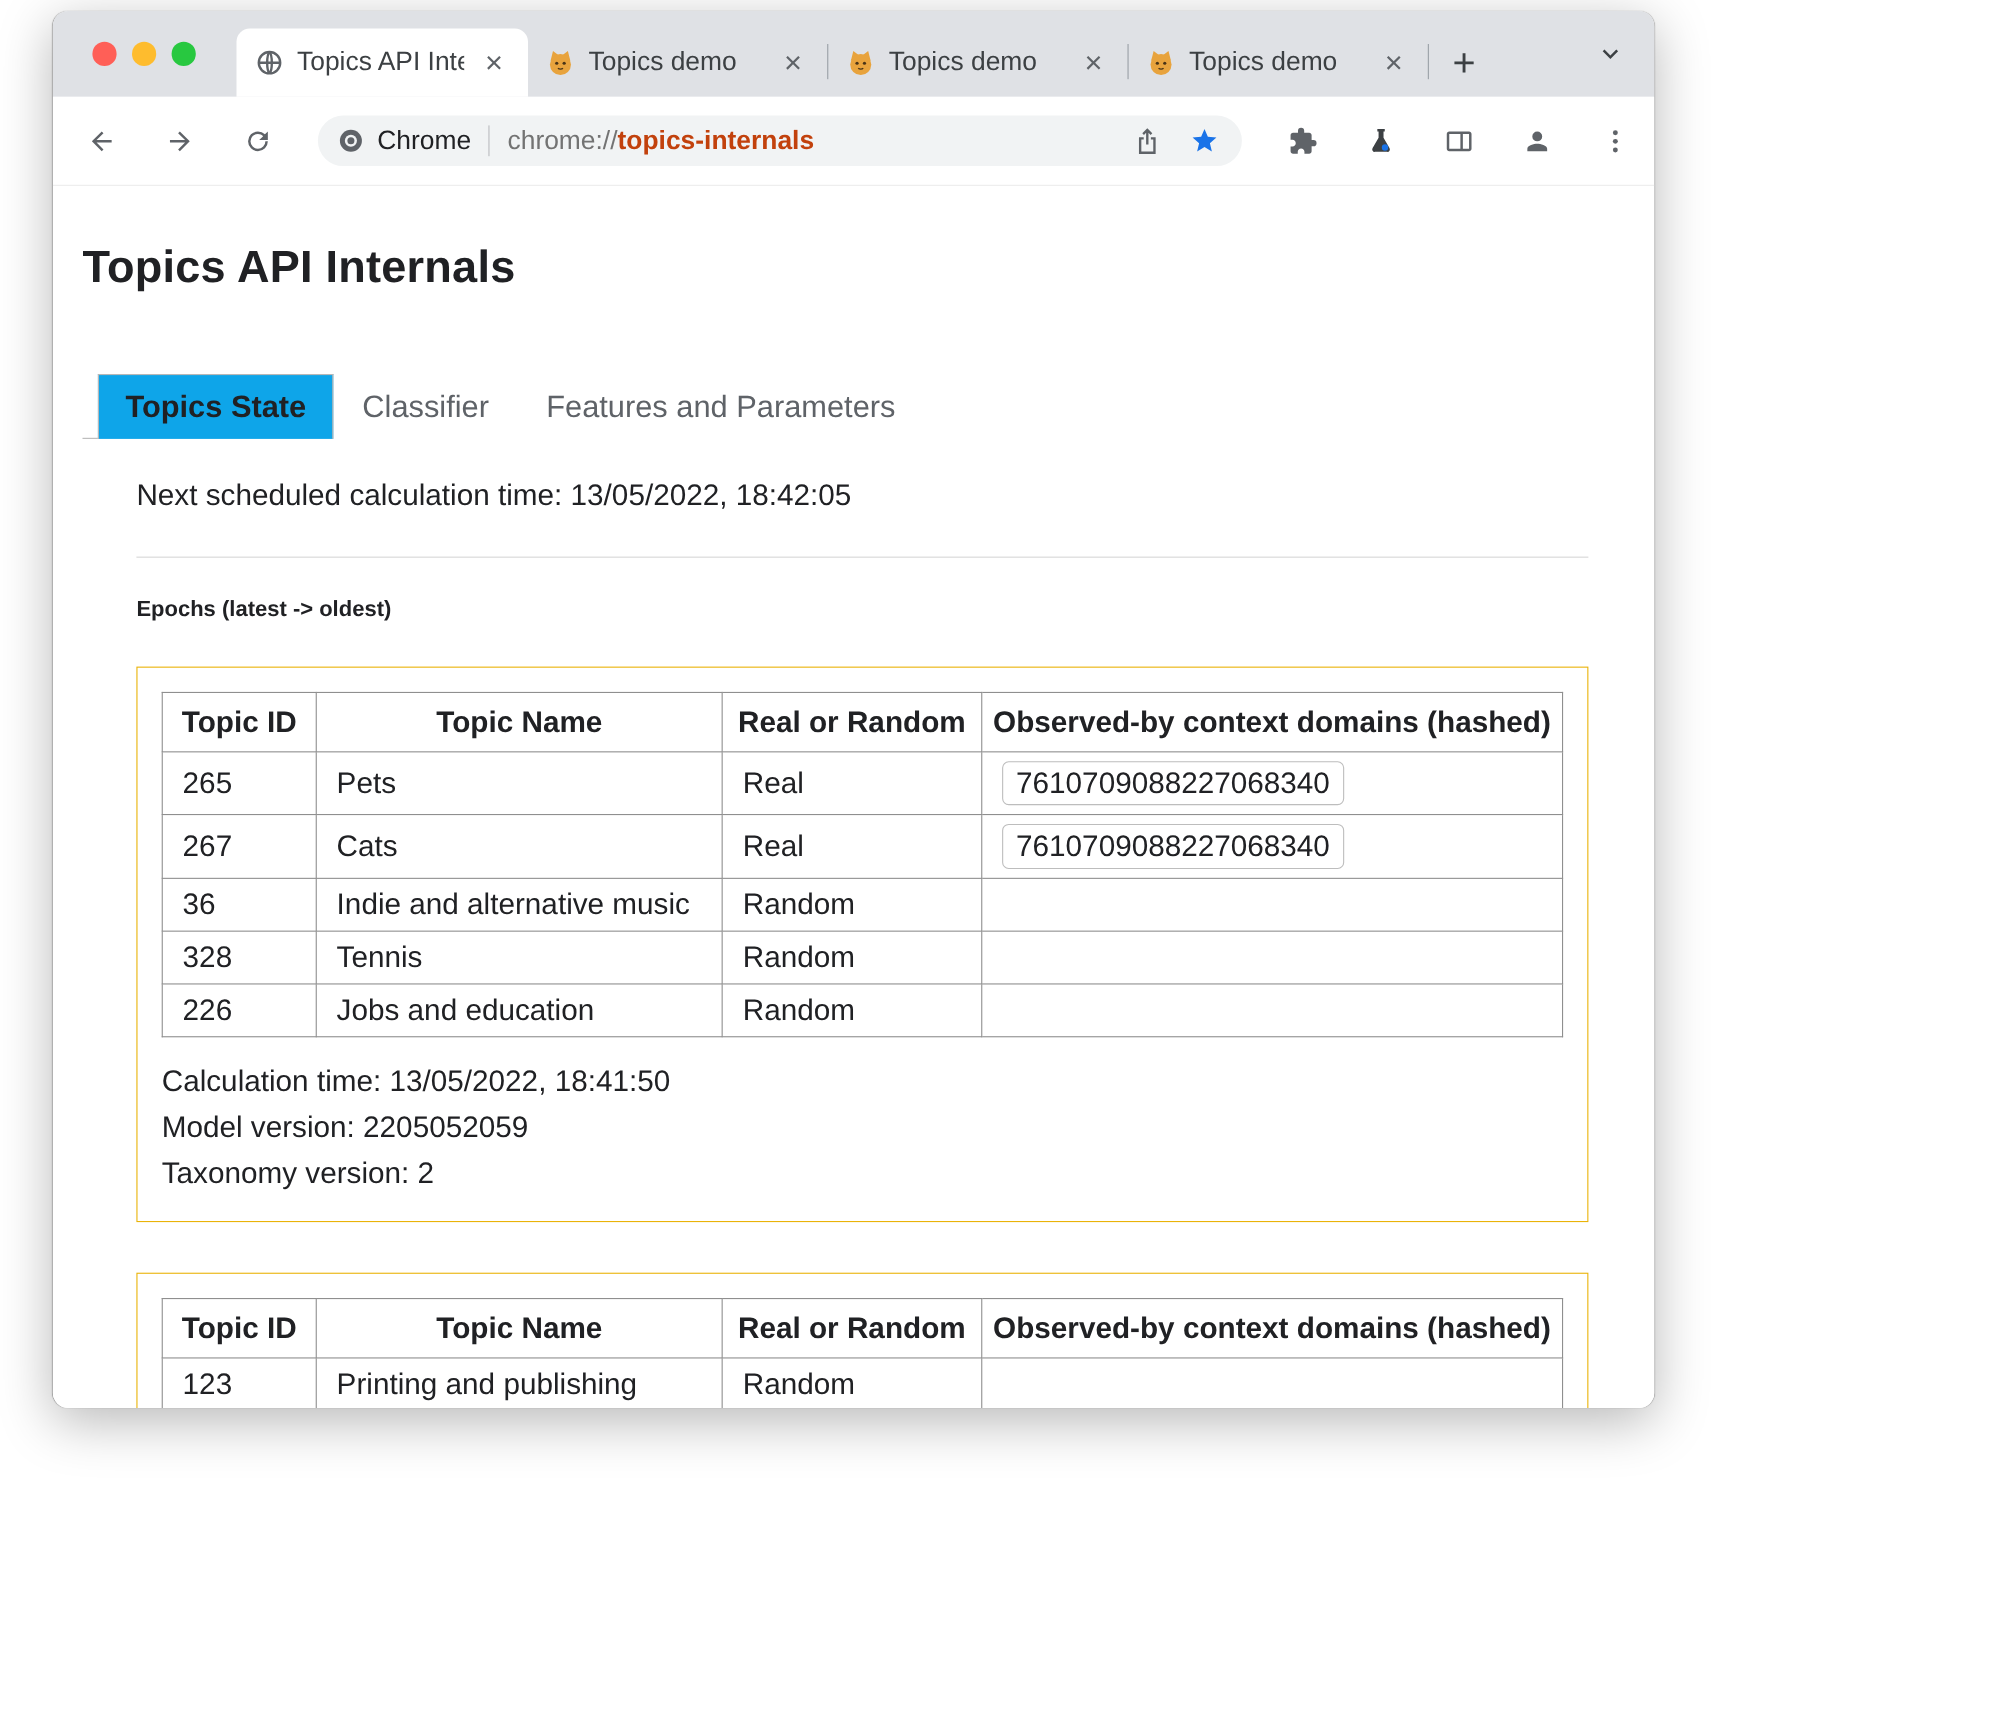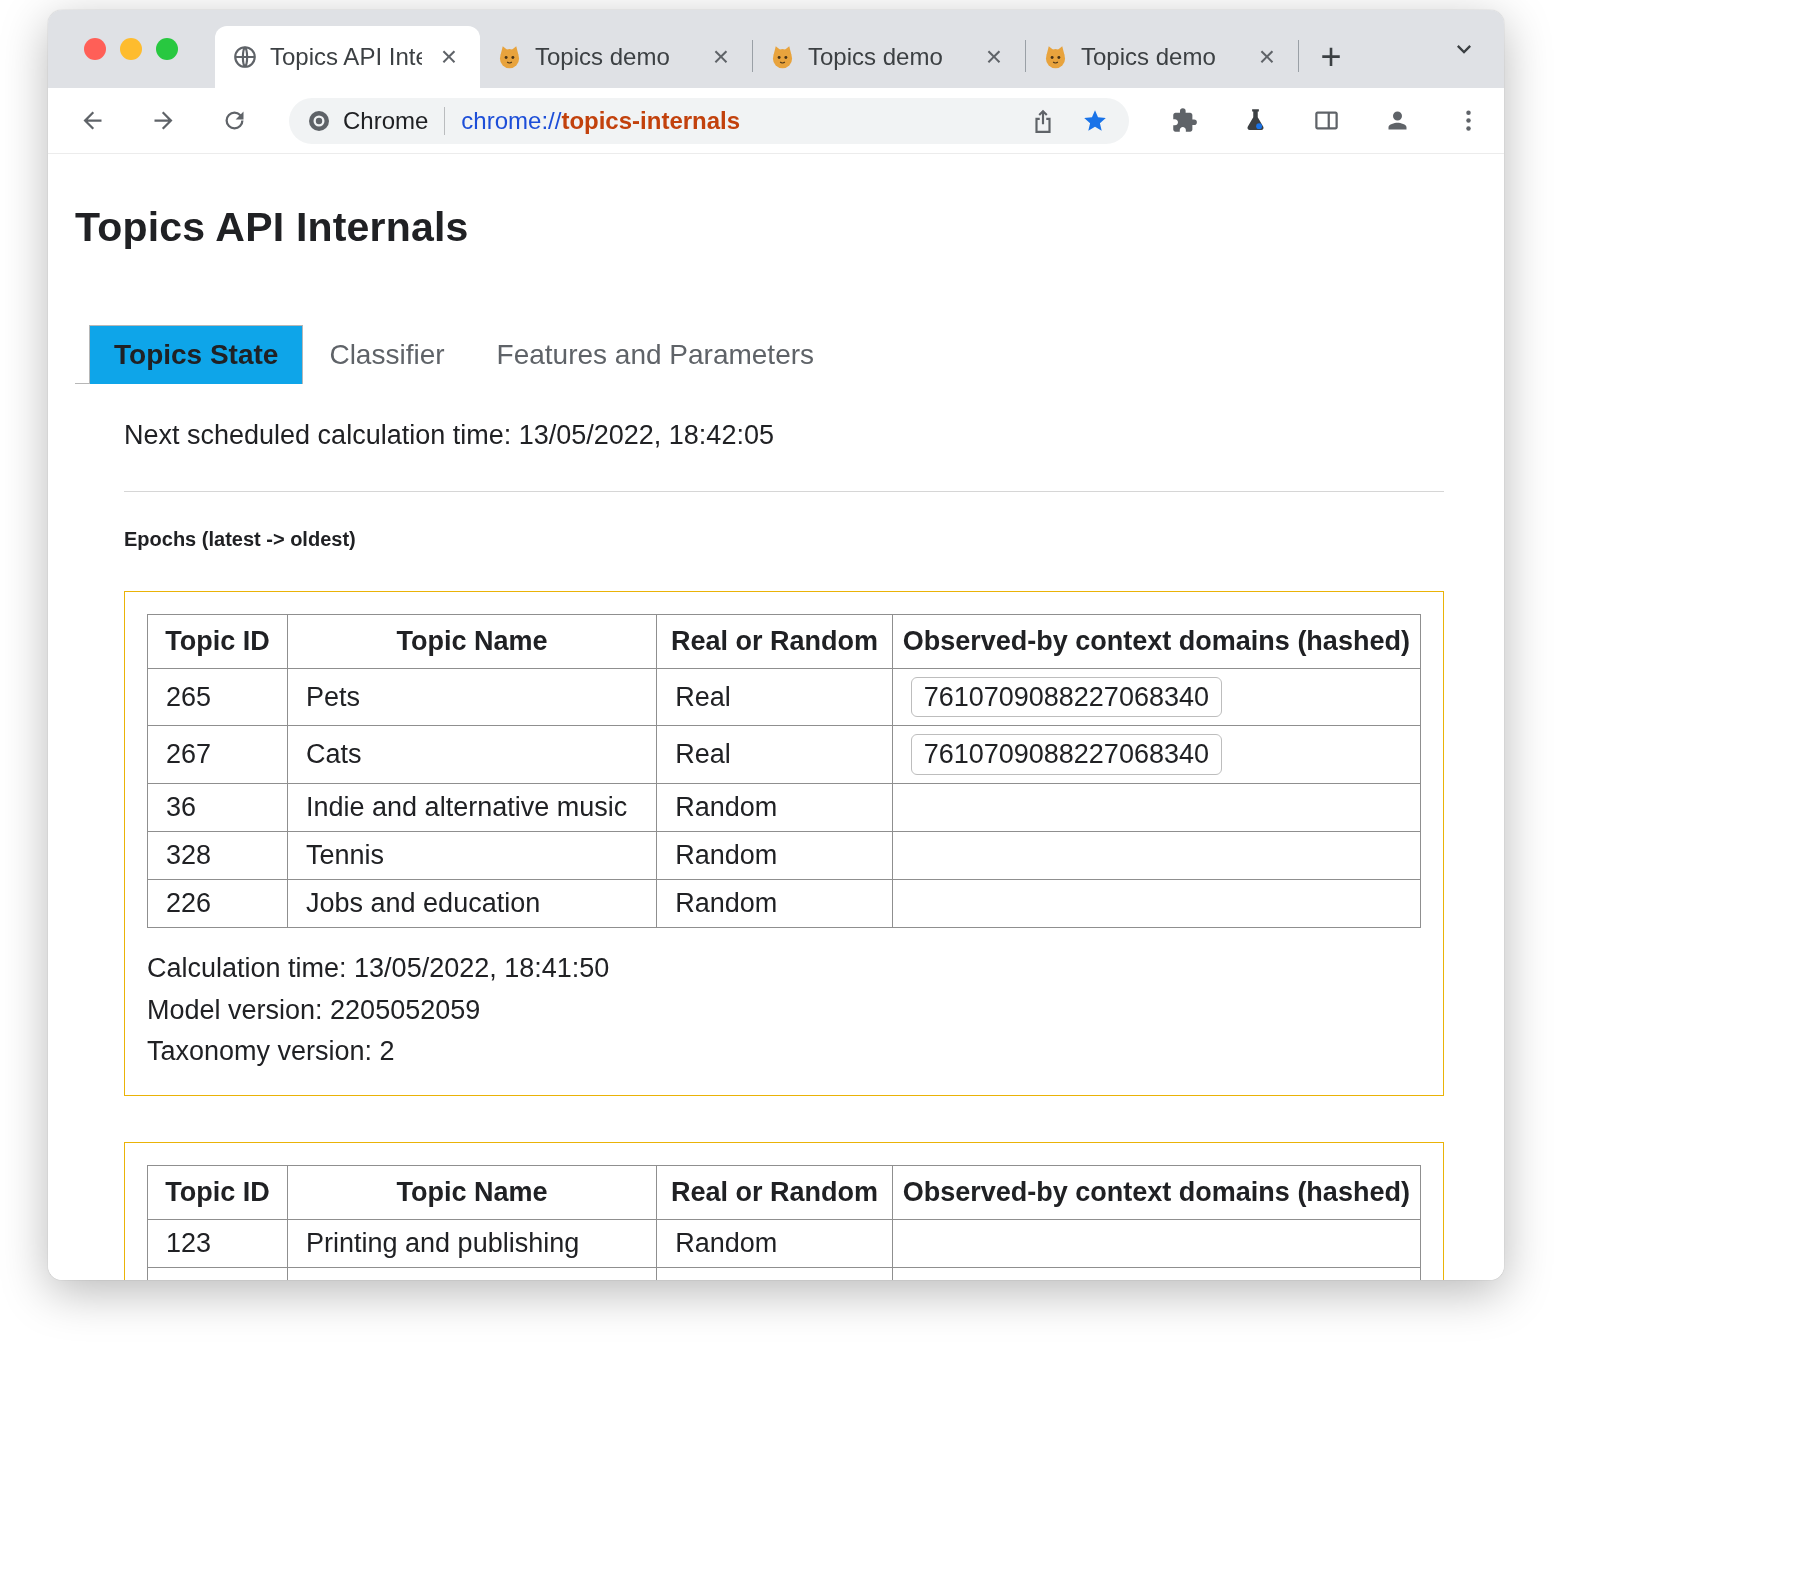--- a/index.html
+++ b/index.html
@@ -26,31 +26,31 @@
   .tab .fav { width:27px; height:27px; flex-shrink:0; display:flex; align-items:center; justify-content:center; }
   .tab-close { width:30px; height:30px; border-radius:50%; display:flex; align-items:center; justify-content:center;
                font-size:28px; color:#5f6368; flex-shrink:0; cursor:default; }
   .tab-sep { width:1px; height:32px; background:#9aa0a6; align-self:center; margin-top:14px; }
   .newtab { width:44px; height:44px; align-self:center; margin:16px 0 0 10px; border-radius:50%;
             display:flex; align-items:center; justify-content:center; font-size:36px; color:#3c4043; }
   .tab-chevron { margin-left:auto; align-self:center; margin-right:20px; width:40px; height:40px;
                  display:flex; align-items:center; justify-content:center; }
 
   
-  .toolbar { height:66px; background:#fff; border-bottom:1px solid #ececec; display:flex; align-items:center;
+  .toolbar { height:81px; background:#fff; border-bottom:1px solid #ececec; display:flex; align-items:center;
              padding:0 12px 0 20px; gap:23px; flex-shrink:0; }
   .tb-btn { width:48px; height:48px; border-radius:50%; display:flex; align-items:center; justify-content:center; flex-shrink:0; }
   .tb-btn svg { width:27px; height:27px; }
   .omnibox { flex:1; height:46px; background:#f1f3f4; border-radius:23px; display:flex; align-items:center;
              padding:0 14px 0 18px; margin:0 8px; min-width:0; }
   .omnibox .logo { width:24px; height:24px; margin-right:12px; flex-shrink:0; }
   .engine { font-size:24px; color:#202124; }
   .om-sep { width:1px; height:28px; background:#babcbe; margin:0 16px; }
   .url { font-size:24px; white-space:nowrap; overflow:hidden; }
-  .url .scheme { color:#1d4ed8; }
+  .url .scheme { color:#737373; }
   .url .host { color:#c2410c; font-weight:700; }
   .om-spacer { flex:1; }
   .om-btn { width:40px; height:40px; display:flex; align-items:center; justify-content:center; margin-left:12px; flex-shrink:0; }
   .om-btn svg { width:26px; height:26px; }
 
   
   .page { flex:1; background:#fff; padding:20px 60px 0 27px; overflow:hidden; font-size:27px; color:#202124; }
   h1.page-title { font-size:41px; font-weight:700; color:#202124; margin:30px 0 74px 0; letter-spacing:.2px; }
 
   .pagetabs { display:flex; align-items:flex-end; margin-left:14px; position:relative; }

